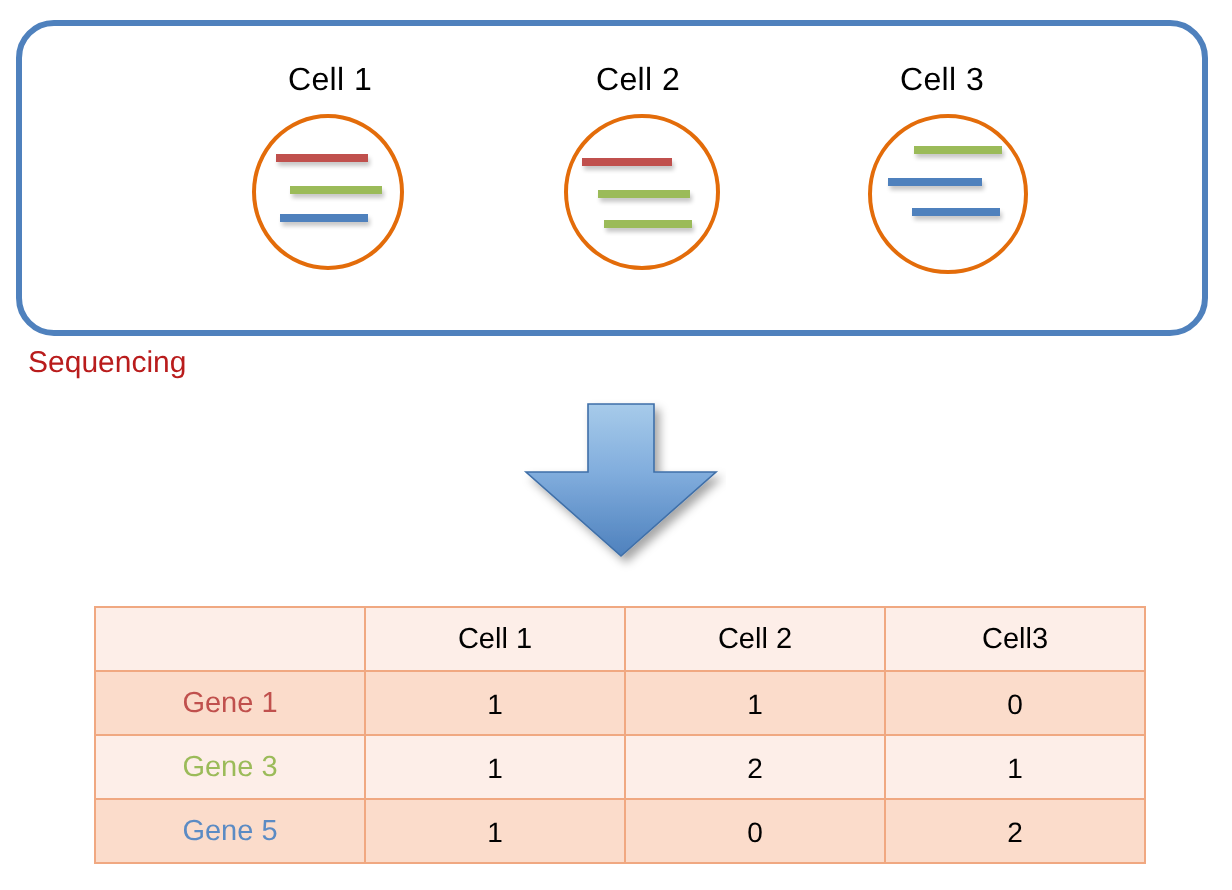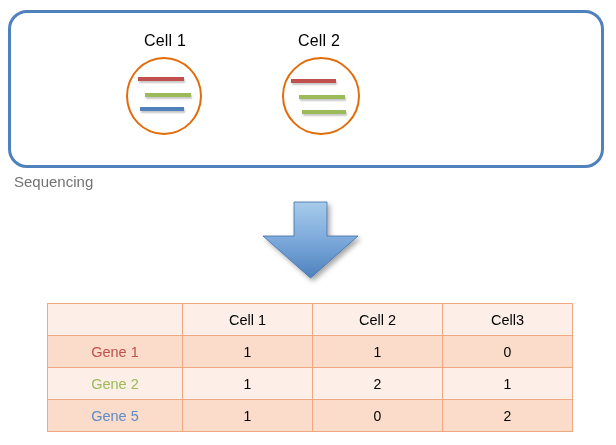--- a/index.html
+++ b/index.html
@@ -88,21 +88,21 @@
   #cell-group-3 .l1 { left: 41px; top: 42px; width: 44px; }
   #cell-group-3 .l2 { left: 28px; top: 58px; width: 47px; }
   #cell-group-3 .l3 { left: 40px; top: 73px; width: 44px; }
 
   
   #sequencing-label {
     position: absolute;
     left: 14px;
     top: 172px;
     font-size: 15px;
-    color: #737373;
+    color: #b91c1c;
     line-height: 20px;
   }
 
   
   #flow-arrow {
     position: absolute;
     left: 258px;
     top: 199px;
     width: 105px;
     height: 92px;
@@ -162,20 +162,27 @@
   </div>
 
   <div class="cell-group" id="cell-group-2">
     <div class="cell-label">Cell 2</div>
     <div class="cell-circle"></div>
     <div class="gene-line gene-red l1"></div>
     <div class="gene-line gene-green l2"></div>
     <div class="gene-line gene-green l3"></div>
   </div>
 
+  <div class="cell-group" id="cell-group-3">
+    <div class="cell-label">Cell 3</div>
+    <div class="cell-circle"></div>
+    <div class="gene-line gene-green l1"></div>
+    <div class="gene-line gene-blue l2"></div>
+    <div class="gene-line gene-blue l3"></div>
+  </div>
 
 </div>
 
 <div id="sequencing-label">Sequencing</div>
 
 <svg id="flow-arrow" viewBox="0 0 105 92">
   <defs>
     <linearGradient id="arrowGrad" x1="0" y1="0" x2="0" y2="1">
       <stop offset="0%" stop-color="#A7CBEA"></stop>
       <stop offset="45%" stop-color="#81ADDD"></stop>
@@ -204,21 +211,21 @@
     </tr>
   </thead>
   <tbody>
     <tr class="row-odd">
       <td class="gene-name gene-name-1">Gene 1</td>
       <td class="count-cell">1</td>
       <td class="count-cell">1</td>
       <td class="count-cell">0</td>
     </tr>
     <tr class="row-even">
-      <td class="gene-name gene-name-2">Gene 2</td>
+      <td class="gene-name gene-name-2">Gene 3</td>
       <td class="count-cell">1</td>
       <td class="count-cell">2</td>
       <td class="count-cell">1</td>
     </tr>
     <tr class="row-odd">
       <td class="gene-name gene-name-3">Gene 5</td>
       <td class="count-cell">1</td>
       <td class="count-cell">0</td>
       <td class="count-cell">2</td>
     </tr>

